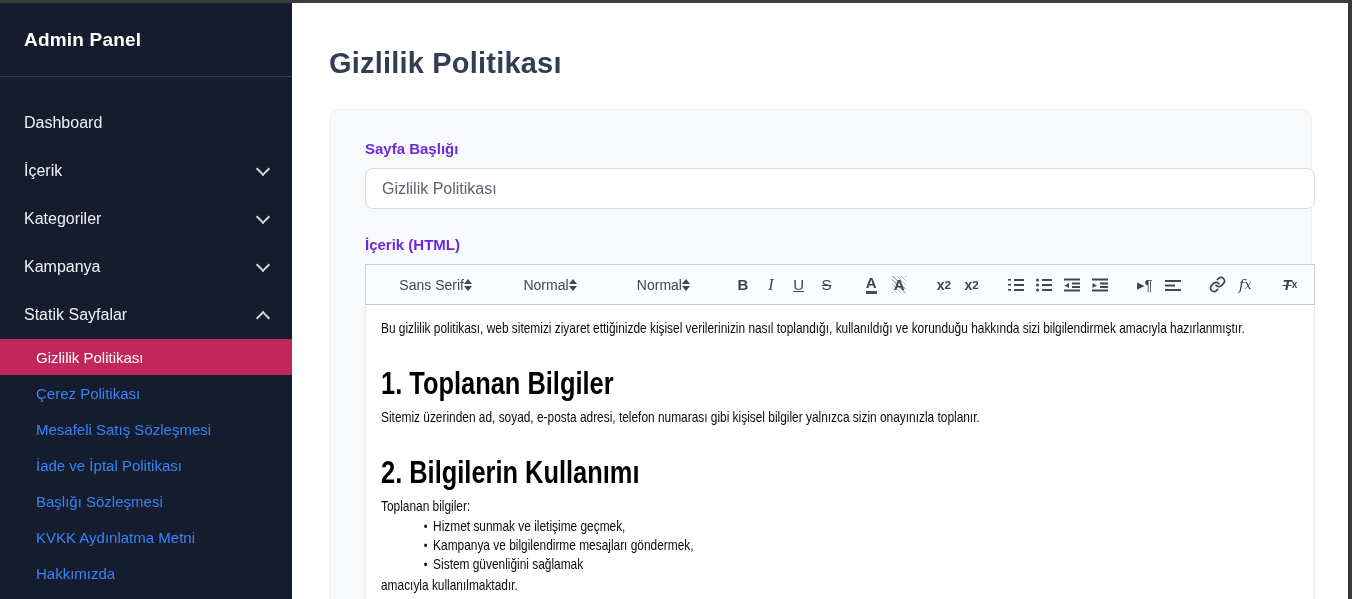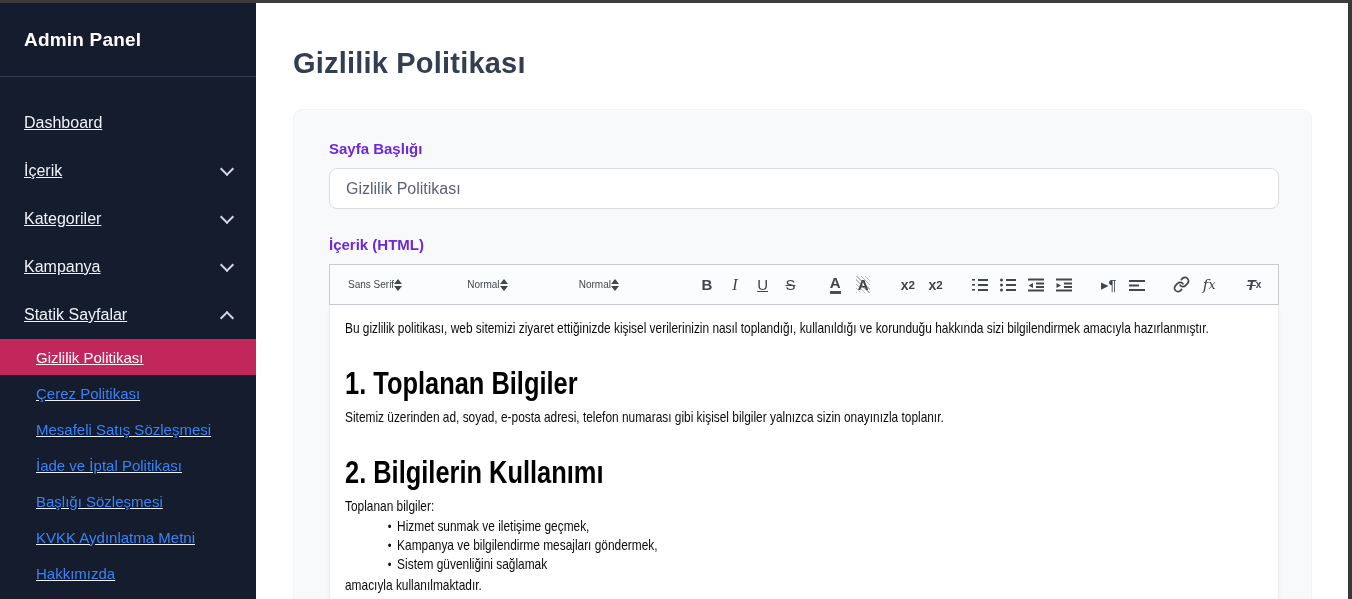--- a/index.html
+++ b/index.html
@@ -3,24 +3,24 @@
 <meta charset="utf-8">
 <style>
   * { box-sizing: border-box; margin: 0; padding: 0; }
   html,body { width:1352px; height:599px; overflow:hidden; }
   body { font-family: "Liberation Sans", "DejaVu Sans", sans-serif; background:#fff; }
 
   .app { width:1352px; height:599px; display:flex; overflow:hidden;
          border-top:3px solid #3c3c3e; border-right:4px solid #38383a; }
 
   
-  .sidebar { width:256px; flex-shrink:0; background:#151c2e; color:#eef1f6; height:100%; }
+  .sidebar { width:292px; flex-shrink:0; background:#151c2e; color:#eef1f6; height:100%; }
   .sidebar-header { padding:26px 24px 25px 24px; border-bottom:1px solid #323b50; }
   .sidebar-title { font-size:19px; font-weight:700; color:#fff; letter-spacing:.2px; }
-  .nav { padding-top:22px;text-decoration:underline; }
+  .nav { padding-top:22px; }
   .nav-item { height:48px; display:flex; align-items:center; justify-content:space-between;
               padding:0 24px; font-size:16px; color:#f0f2f7; cursor:pointer; }
   .chev { width:10px; height:10px; border-right:2px solid #d3d8e2; border-bottom:2px solid #d3d8e2;
           transform:rotate(45deg); margin-top:-4px; }
   .chev.up { transform:rotate(-135deg); margin-top:6px; }
   .subnav .sub-item { height:36px; display:flex; align-items:center; padding:0 24px 0 36px;
                       font-size:15px; color:#3b82f6; cursor:pointer; }
   .subnav .sub-item.active { background:#c2275c; color:#fff; }
 
   
@@ -31,22 +31,22 @@
           padding:30px 35px; height:1000px; }
 
   .field-label { font-size:15px; font-weight:700; color:#6d28d9; margin-bottom:11px; }
   .title-input { width:950px; height:41px; background:#fff; border:1px solid #d9dce1; border-radius:8px;
                  padding:0 16px; font-size:16px; color:#5a6472; font-family:"Liberation Sans",sans-serif; outline:none; }
   .gap1 { height:27px; }
 
   
   .toolbar { margin-top:1px; width:950px; height:41px; border:1px solid #c8cbd0; background:#fbfcfd;
              display:flex; align-items:center; padding:0 10px; color:#42474e; }
-  .picker { display:flex; align-items:center; justify-content:flex-start; cursor:pointer;
-            font-size:10px; color:#42474e; }
+  .picker { display:flex; align-items:center; justify-content:center; cursor:pointer;
+            font-size:14px; color:#42474e; }
   .picker-font { width:104px; margin-left:8px; }
   .picker-size { width:94px;  margin-left:16px; }
   .picker-header { width:98px; margin-left:18px; }
   .arrows { display:inline-flex; flex-direction:column; gap:2px; }
   .arrows i { width:0; height:0; border-left:4px solid transparent; border-right:4px solid transparent; display:block; }
   .arrows i.up { border-bottom:5px solid #42474e; }
   .arrows i.dn { border-top:5px solid #42474e; }
 
   .tbtn { width:28px; height:26px; display:flex; align-items:center; justify-content:center;
           cursor:pointer; font-size:15px; color:#3f4449; background:transparent; border:none; }

